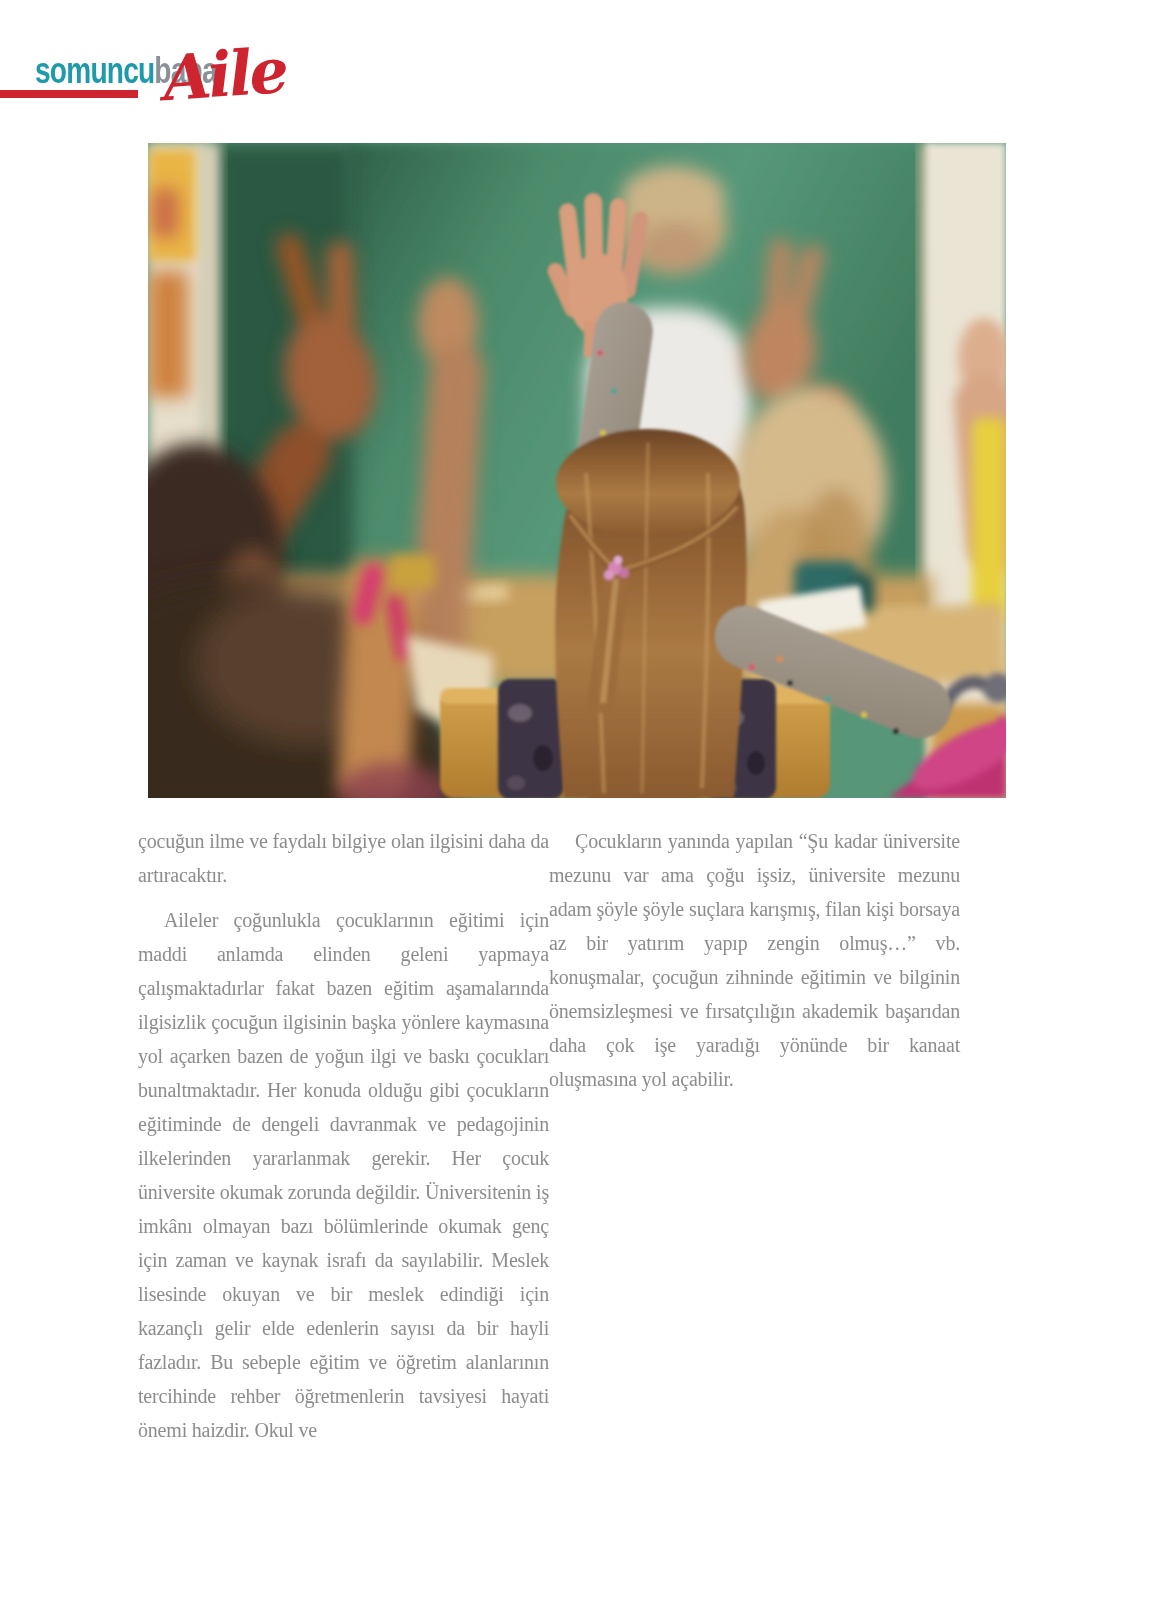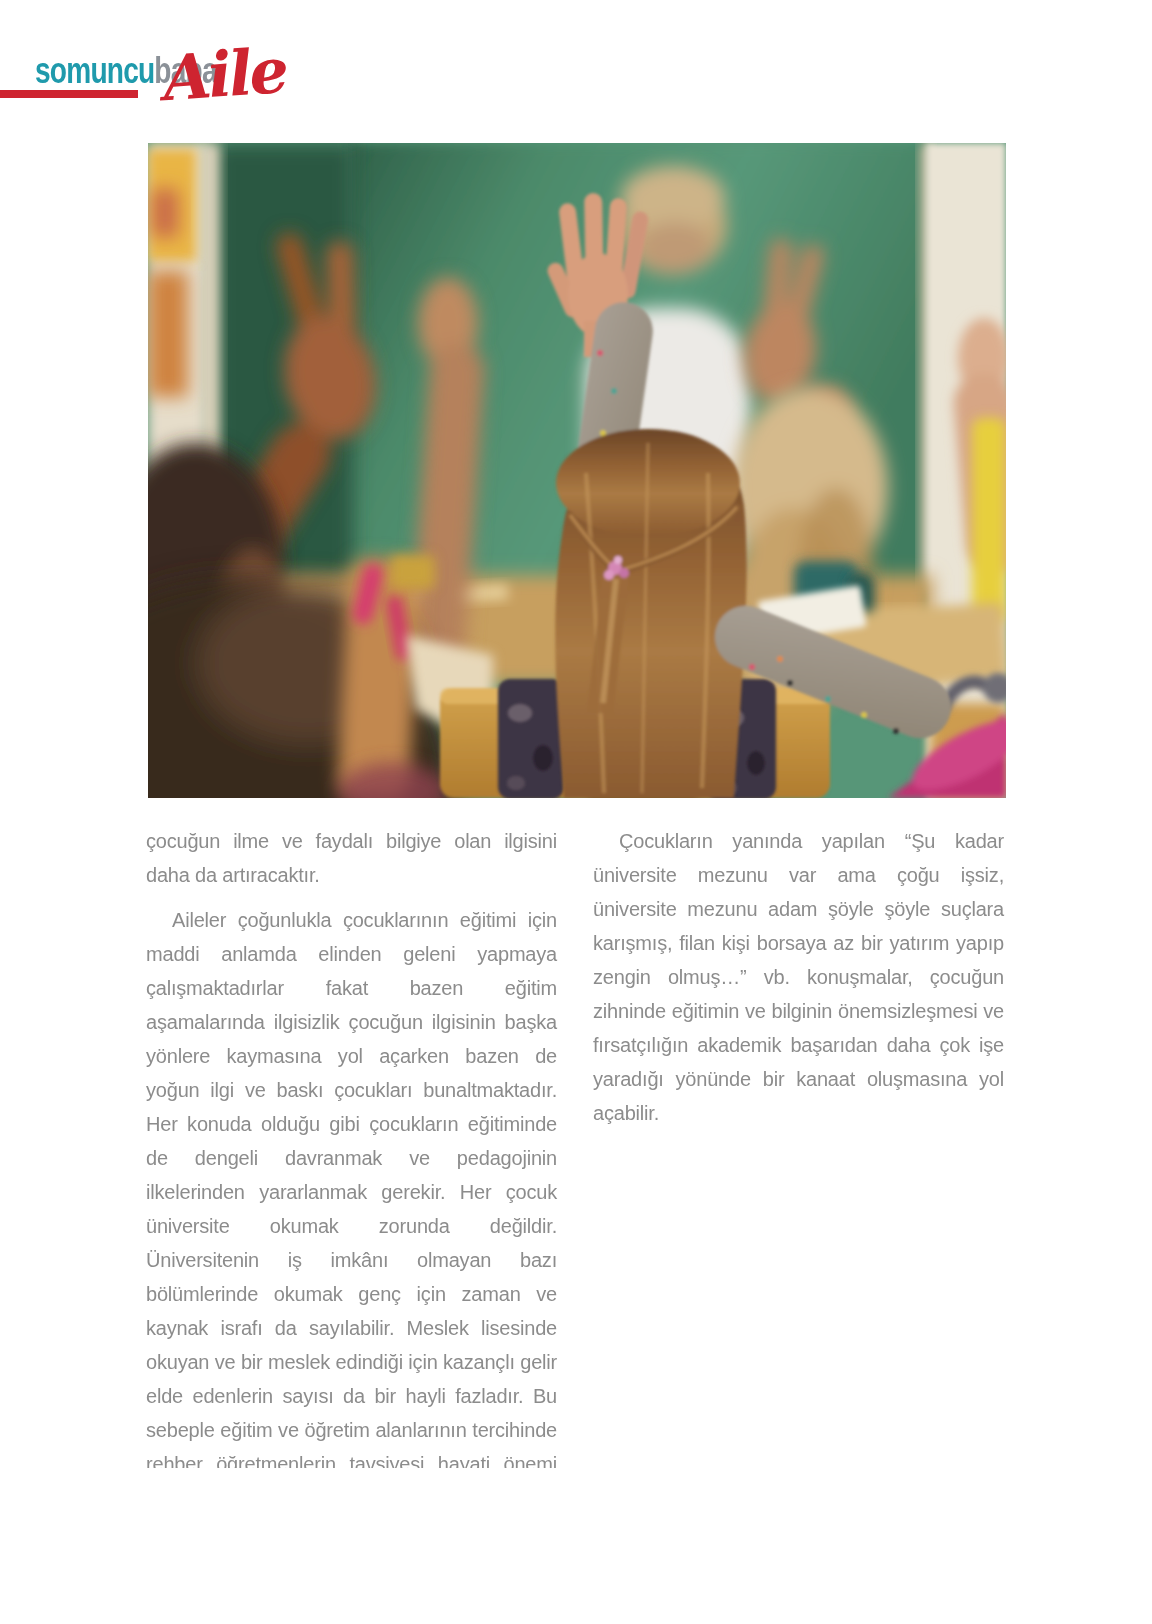--- a/index.html
+++ b/index.html
@@ -15,21 +15,21 @@
   .brand-part2{color:#8b9198;}
   .brand-script{position:absolute;left:128px;top:-12px;color:#ce2430;
                 font-family:"DejaVu Serif",serif;font-style:italic;font-weight:bold;
                 font-size:62px;letter-spacing:-3px;transform:rotate(-4deg);}
 
   
   .photo{position:absolute;left:148px;top:143px;width:858px;height:655px;overflow:hidden;background:#579678;}
   .photo svg{display:block;width:858px;height:655px;}
 
   
-  .article{position:absolute;left:146px;top:824px;width:858px;display:flex;gap:36px;}
+  .article{position:absolute;left:138px;top:824px;width:858px;display:flex;font-family:Liberation Serif, serif;}
   .col{width:411px;color:#8c8c8c;font-size:20px;line-height:34px;text-align:justify;
        letter-spacing:-0.2px;}
   .col p{margin:0 0 11px 0;}
   .col p.indent{text-indent:26px;}
 
   
   .page-number{position:absolute;left:57px;top:1532px;font-size:24px;color:#6e6e6e;}
 </style>
 </head>
 <body>

